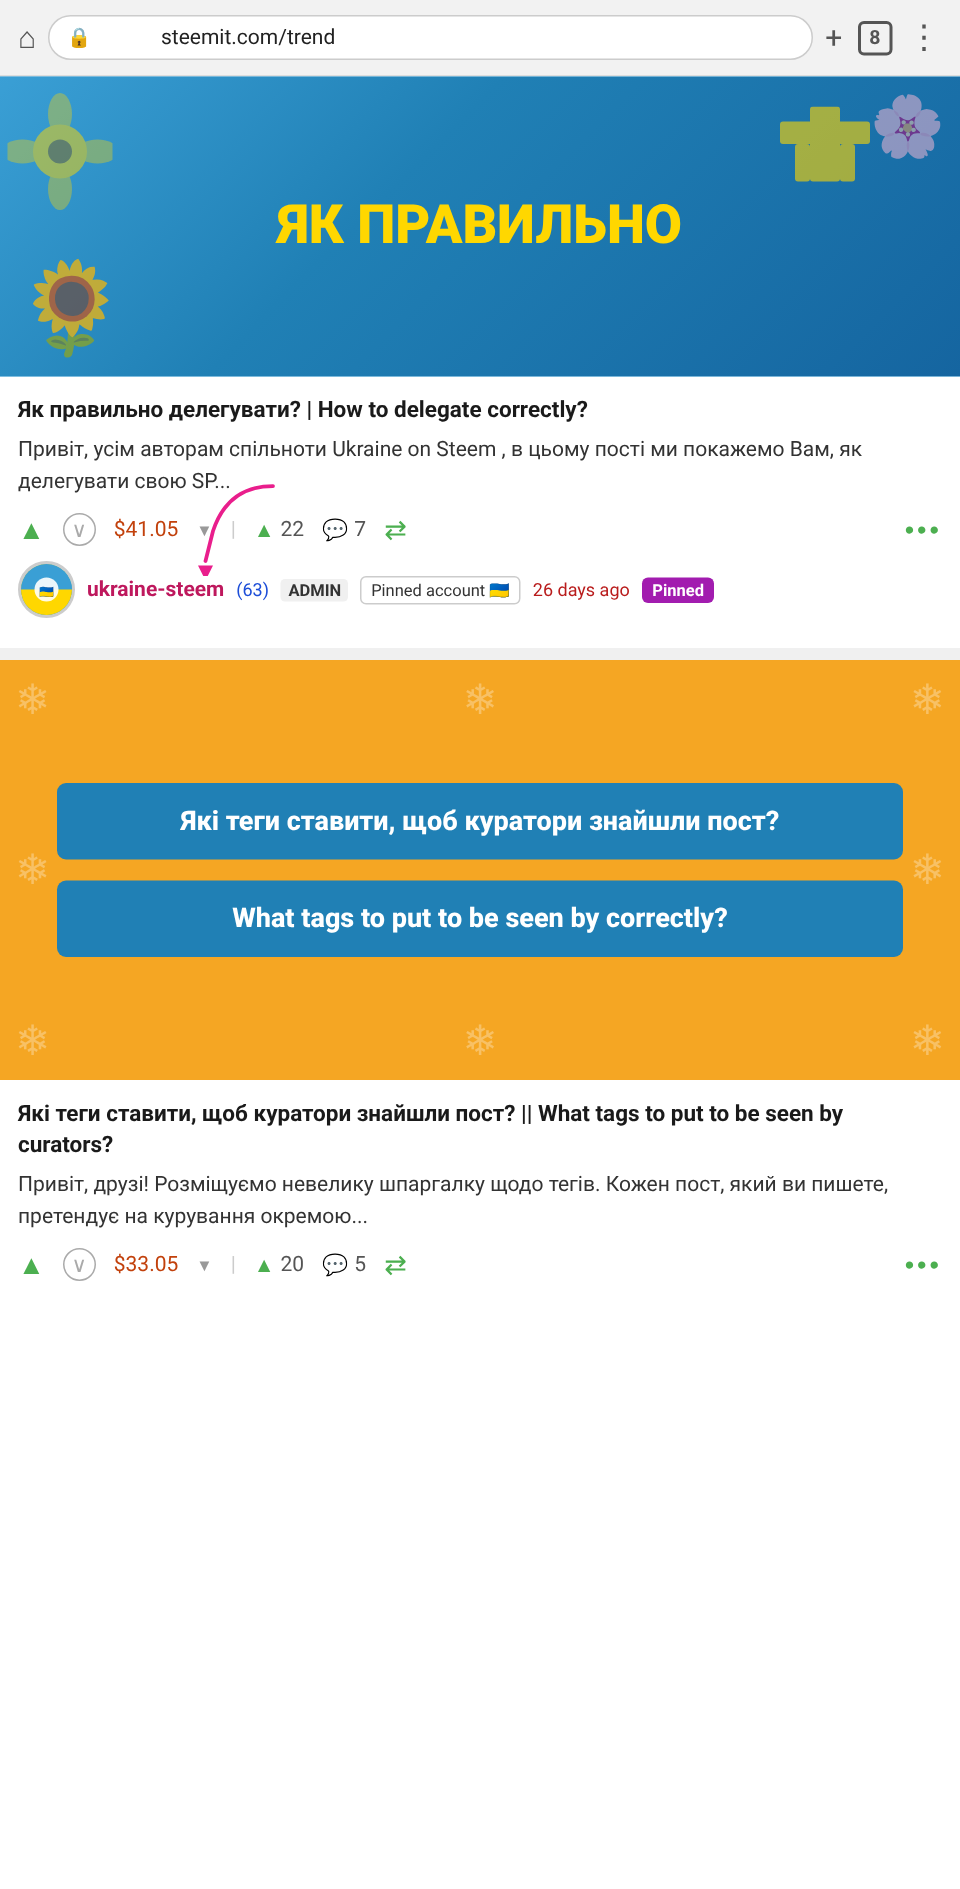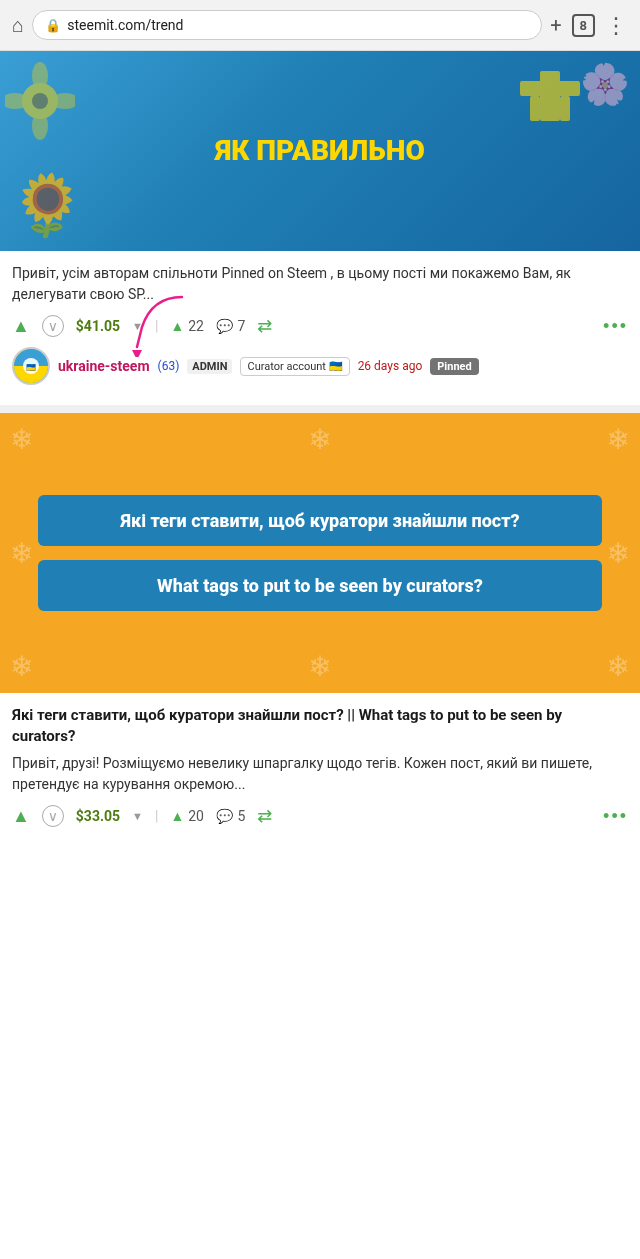--- a/index.html
+++ b/index.html
@@ -28,21 +28,21 @@
       flex: 1;
       display: flex;
       align-items: center;
       background: #fff;
       border-radius: 20px;
       padding: 6px 12px;
       gap: 6px;
       border: 1px solid #ccc;
     }
     .lock-icon { font-size: 13px; color: #555; }
-    .url-text { font-size: 14px; color: #222; flex: 1; }
+    .url-text { font-size: 14px; color: #222; flex: 1; margin-left: 40px; }
     .browser-actions {
       display: flex;
       align-items: center;
       gap: 10px;
     }
     .tab-count {
       border: 2px solid #555;
       border-radius: 4px;
       padding: 2px 6px;
       font-size: 13px;
@@ -80,21 +80,21 @@
       height: 100%;
       background: linear-gradient(135deg, #3a9fd5 0%, #2080b5 40%, #1565a0 100%);
       position: relative;
       display: flex;
       align-items: center;
       justify-content: center;
     }
     .hero-text-overlay {
       text-align: right;
       color: #FFD700;
-      font-size: 28px;
+      font-size: 36px;
       font-weight: 900;
       text-transform: uppercase;
       line-height: 1.2;
       z-index: 2;
       position: relative;
     }
     
     .flower-deco {
       position: absolute;
       left: 10px;
@@ -150,22 +150,22 @@
       border-radius: 50%;
       width: 22px;
       height: 22px;
       display: flex;
       align-items: center;
       justify-content: center;
       padding: 0;
     }
     .reward {
       font-size: 14px;
-      color: #4d7c0f;
-      font-weight: 700;
+      color: #c2410c;
+      font-weight: 400;
     }
     .reward-arrow {
       font-size: 11px;
       color: #999;
     }
     .votes {
       display: flex;
       align-items: center;
       gap: 4px;
       font-size: 14px;
@@ -251,21 +251,21 @@
       border: 1px solid #ccc;
       border-radius: 4px;
       padding: 2px 6px;
       color: #333;
       display: flex;
       align-items: center;
       gap: 3px;
     }
     .badge-pinned {
       font-size: 11px;
-      background: #737373;
+      background: #a21caf;
       color: white;
       border-radius: 4px;
       padding: 2px 7px;
       font-weight: bold;
     }
     .post-time {
       font-size: 12px;
       color: #b91c1c;
     }
 
@@ -353,22 +353,23 @@
           <ellipse cx="35" cy="70" rx="8" ry="14" fill="#FFD700" opacity="0.7"></ellipse>
           <ellipse cx="10" cy="45" rx="14" ry="8" fill="#FFD700" opacity="0.7"></ellipse>
           <ellipse cx="60" cy="45" rx="14" ry="8" fill="#FFD700" opacity="0.7"></ellipse>
         </svg>
         <div class="hero-text-overlay">
           <div>ЯК ПРАВИЛЬНО</div>
         </div>
       </div>
     </div>
 
-
-    <div class="post-excerpt">Привіт, усім авторам спільноти Pinned on Steem , в цьому пості ми покажемо Вам, як делегувати свою SP...</div>
+    <div class="post-title">Як правильно делегувати? | How to delegate correctly?</div>
+
+    <div class="post-excerpt">Привіт, усім авторам спільноти Ukraine on Steem , в цьому пості ми покажемо Вам, як делегувати свою SP...</div>
 
     <div class="post-actions">
       <button class="vote-btn-up">▲</button>
       <button class="vote-btn-down">∨</button>
       <span class="reward">$41.05</span>
       <span class="reward-arrow">▼</span>
       <span style="color:#ccc;font-size:14px;">|</span>
       <div class="votes">
         <span class="vote-up-small">▲</span>
         <span>22</span>
@@ -397,21 +398,21 @@
               <rect x="0" y="17" width="34" height="17" fill="#FFD700"></rect>
               <circle cx="17" cy="17" r="8" fill="white" opacity="0.9"></circle>
               <text x="17" y="21" text-anchor="middle" font-size="8" font-weight="bold" fill="#3a9fd5">🇺🇦</text>
             </svg>
           </div>
         </div>
         <span class="author-name">ukraine-steem</span>
         <span class="reputation">(63)</span>
         <span class="badge-admin">ADMIN</span>
         <span class="badge-curator">
-          <span>Curator account</span>
+          <span>Pinned account</span>
           <span>🇺🇦</span>
         </span>
         <span class="post-time">26 days ago</span>
         <span class="badge-pinned">Pinned</span>
       </div>
     </div>
 
   </div>
 
   <div class="post-card-2">
@@ -421,21 +422,21 @@
 
       <span class="snowflake-deco" style="top:10px;left:10px;">❄</span>
       <span class="snowflake-deco" style="top:10px;right:10px;">❄</span>
       <span class="snowflake-deco" style="bottom:10px;left:10px;">❄</span>
       <span class="snowflake-deco" style="bottom:10px;right:10px;">❄</span>
       <span class="snowflake-deco" style="top:10px;left:50%;transform:translateX(-50%);">❄</span>
       <span class="snowflake-deco" style="bottom:10px;left:50%;transform:translateX(-50%);">❄</span>
       <span class="snowflake-deco" style="top:50%;left:10px;transform:translateY(-50%);">❄</span>
       <span class="snowflake-deco" style="top:50%;right:10px;transform:translateY(-50%);">❄</span>
       <div class="blue-banner">Які теги ставити, щоб куратори знайшли пост?</div>
-      <div class="blue-banner">What tags to put to be seen by curators?</div>
+      <div class="blue-banner">What tags to put to be seen by correctly?</div>
     </div>
 
     <div class="post-title">Які теги ставити, щоб куратори знайшли пост? || What tags to put to be seen by curators?</div>
 
     <div class="post-excerpt">Привіт, друзі! Розміщуємо невелику шпаргалку щодо тегів. Кожен пост, який ви пишете, претендує на курування окремою...</div>
 
     <div class="post-actions">
       <button class="vote-btn-up">▲</button>
       <button class="vote-btn-down">∨</button>
       <span class="reward">$33.05</span>

